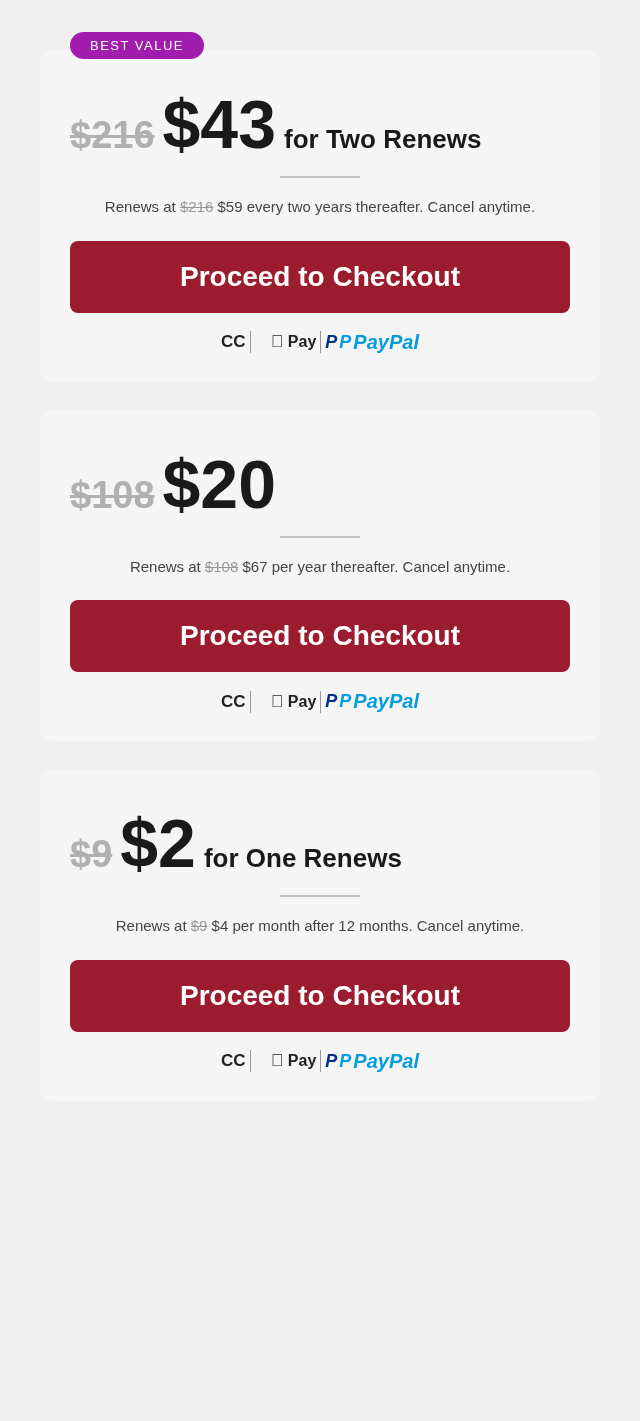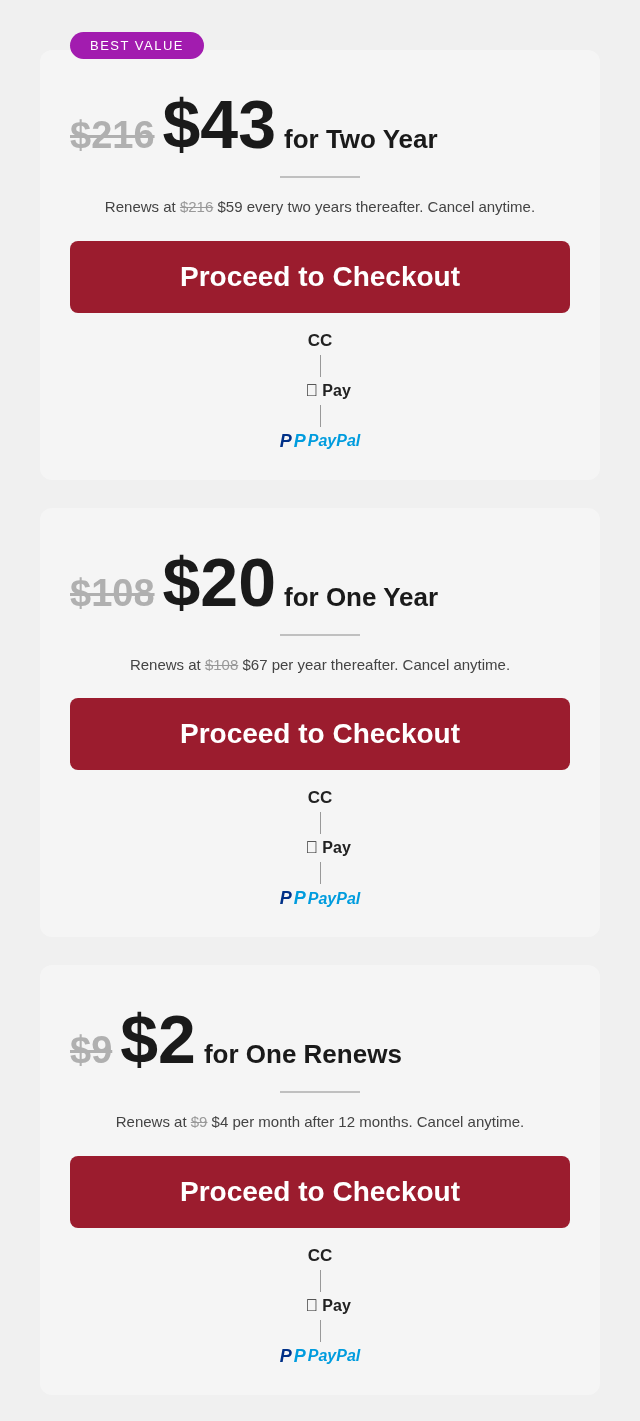--- a/index.html
+++ b/index.html
@@ -94,21 +94,20 @@
       padding: 20px;
       margin: 22px 0 18px;
       cursor: pointer;
     }
 
     .payment-row {
       display: flex;
       align-items: center;
       justify-content: center;
       gap: 4px;
-      flex-direction: column;
     }
 
     .payment-label {
       font-size: 17px;
       font-weight: 600;
       color: #222;
     }
 
     .payment-divider {
       width: 1px;
@@ -143,39 +142,39 @@
     .paypal-p2 {
       color: #009cde;
       font-weight: 800;
       font-size: 18px;
       font-style: italic;
     }
 
     .paypal-text {
       color: #009cde;
       font-weight: 700;
-      font-size: 16px;
+      font-size: 20px;
       font-style: italic;
     }
 
     
     .plan-card.featured {
       margin-top: 30px;
     }
   </style>
 </head>
 <body>
 
 <div class="plan-card featured">
   <div class="best-value-badge">BEST VALUE</div>
 
   <div class="price-row">
     <span class="old-price">$216</span>
     <span class="new-price">$43</span>
-    <span class="plan-duration">for Two Year</span>
+    <span class="plan-duration">for Two Renews</span>
   </div>
 
   <div class="divider-line"></div>
 
   <div class="renew-text">
     Renews at <span class="old-renew">$216</span>
     <span>$59 every two years thereafter. Cancel anytime.</span>
   </div>
 
   <button class="checkout-btn">Proceed to Checkout</button>
@@ -193,21 +192,20 @@
         <span class="paypal-p2">P</span>
       <span class="paypal-text">PayPal</span>
     </span>
   </div>
 </div>
 
 <div class="plan-card">
   <div class="price-row">
     <span class="old-price">$108</span>
     <span class="new-price">$20</span>
-    <span class="plan-duration">for One Year</span>
   </div>
 
   <div class="divider-line"></div>
 
   <div class="renew-text">
     Renews at <span class="old-renew">$108</span>
     <span>$67 per year thereafter. Cancel anytime.</span>
   </div>
 
   <button class="checkout-btn">Proceed to Checkout</button>

